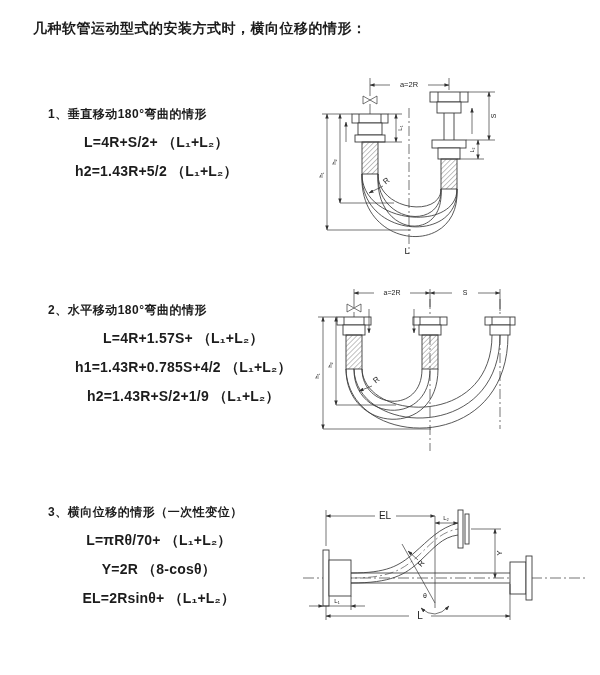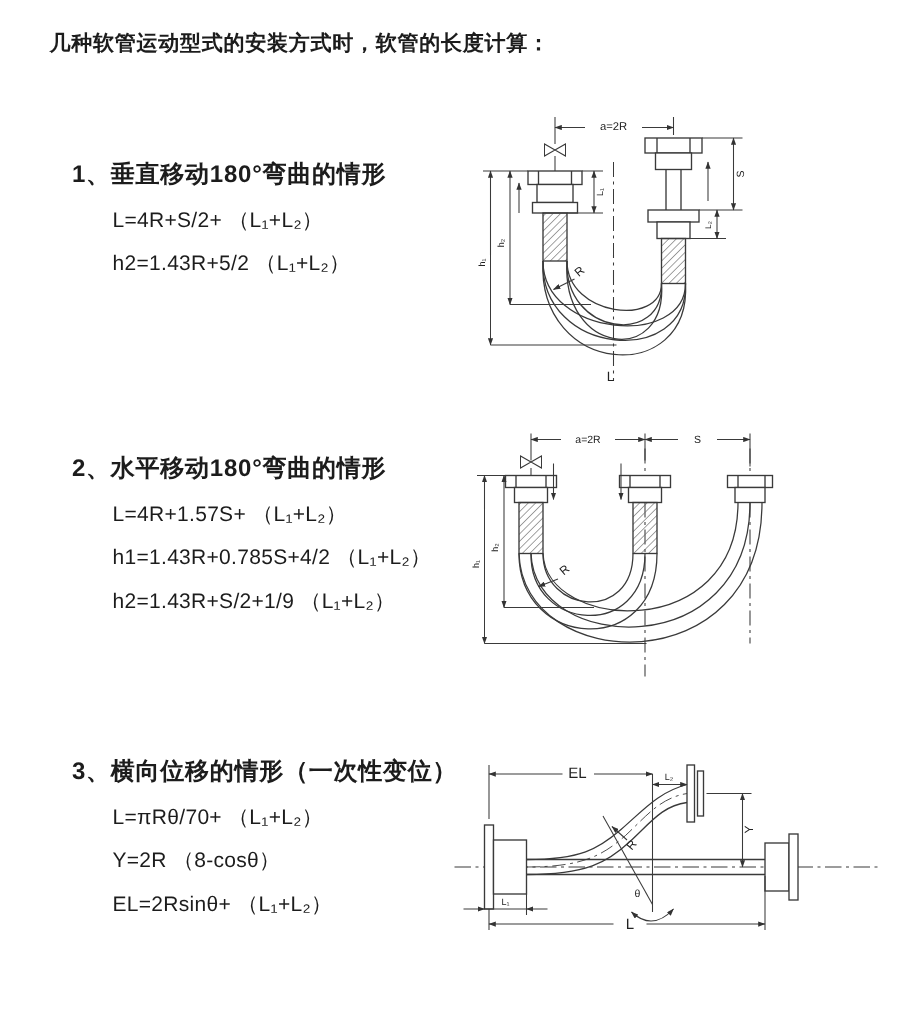--- a/index.html
+++ b/index.html
@@ -7,35 +7,35 @@
     position:relative;width:600px;height:675px;background:#ffffff;overflow:hidden;
     font-family:"Liberation Sans","DejaVu Sans",sans-serif;color:#1c1c1c;
   }
   .title{
     position:absolute;left:33px;top:20px;font-size:14px;font-weight:bold;letter-spacing:.5px;
   }
   .section{position:absolute;}
   .sec1{left:48px;top:106px;}
   .sec2{left:48px;top:302px;}
   .sec3{left:48px;top:504px;}
-  .sec-heading{font-size:16px;font-weight:bold;letter-spacing:.5px;margin:0 0 11px 0;}
-  .formula{font-size:14px;font-weight:normal;letter-spacing:.2px;margin:0 0 11px 0;padding-left:27px;white-space:nowrap;}
+  .sec-heading{font-size:12px;font-weight:bold;letter-spacing:.5px;margin:0 0 11px 0;}
+  .formula{font-size:14px;font-weight:bold;letter-spacing:.2px;margin:0 0 11px 0;padding-left:27px;white-space:nowrap;text-align:center;}
   .diagram{position:absolute;}
   .d1{left:312px;top:70px;}
   .d2{left:312px;top:281px;}
   .d3{left:295px;top:498px;}
   svg{display:block;}
   svg text{font-family:"Liberation Sans","DejaVu Sans",sans-serif;fill:#222;}
 </style>
 </head>
 <body>
 
 <div class="page">
 
-  <div class="title">几种软管运动型式的安装方式时，软管的长度计算：</div>
+  <div class="title">几种软管运动型式的安装方式时，横向位移的情形：</div>
 
   <div class="section sec1">
     <p class="sec-heading">1、垂直移动180°弯曲的情形</p>
     <p class="formula">L=4R+S/2+ （L₁+L₂）</p>
     <p class="formula">h2=1.43R+5/2 （L₁+L₂）</p>
   </div>
 
   <div class="section sec2">
     <p class="sec-heading">2、水平移动180°弯曲的情形</p>
     <p class="formula">L=4R+1.57S+ （L₁+L₂）</p>

